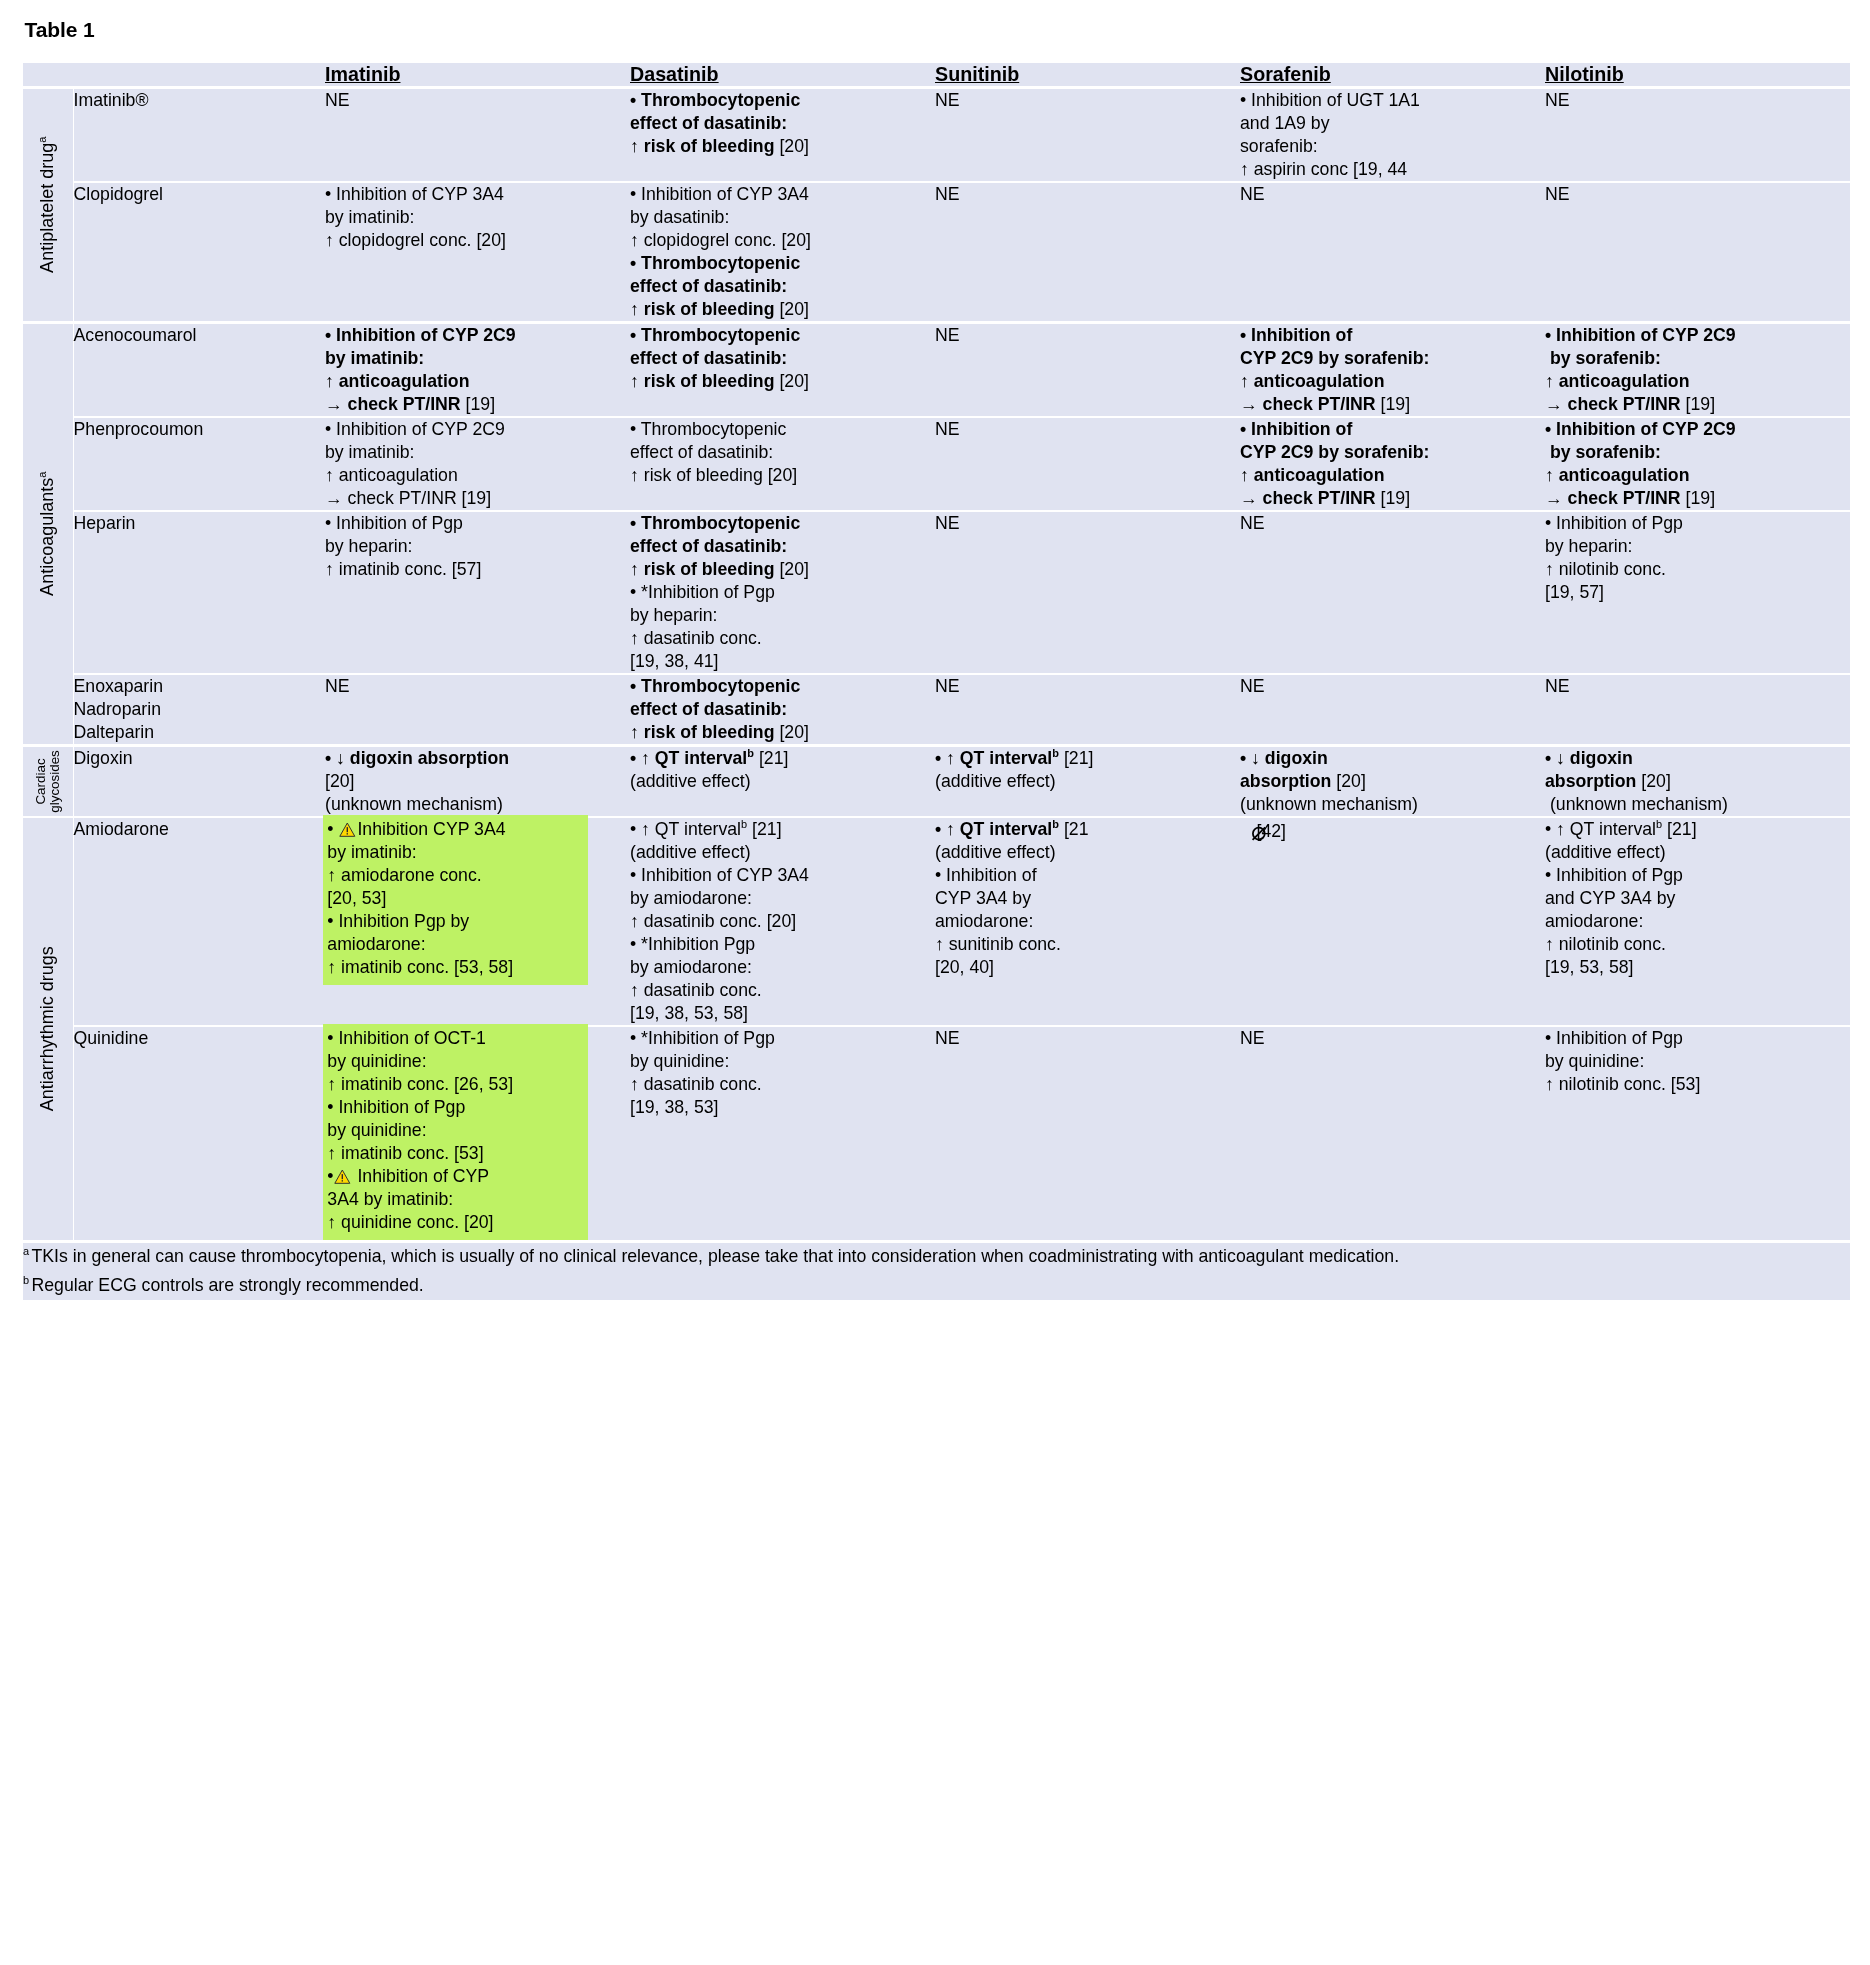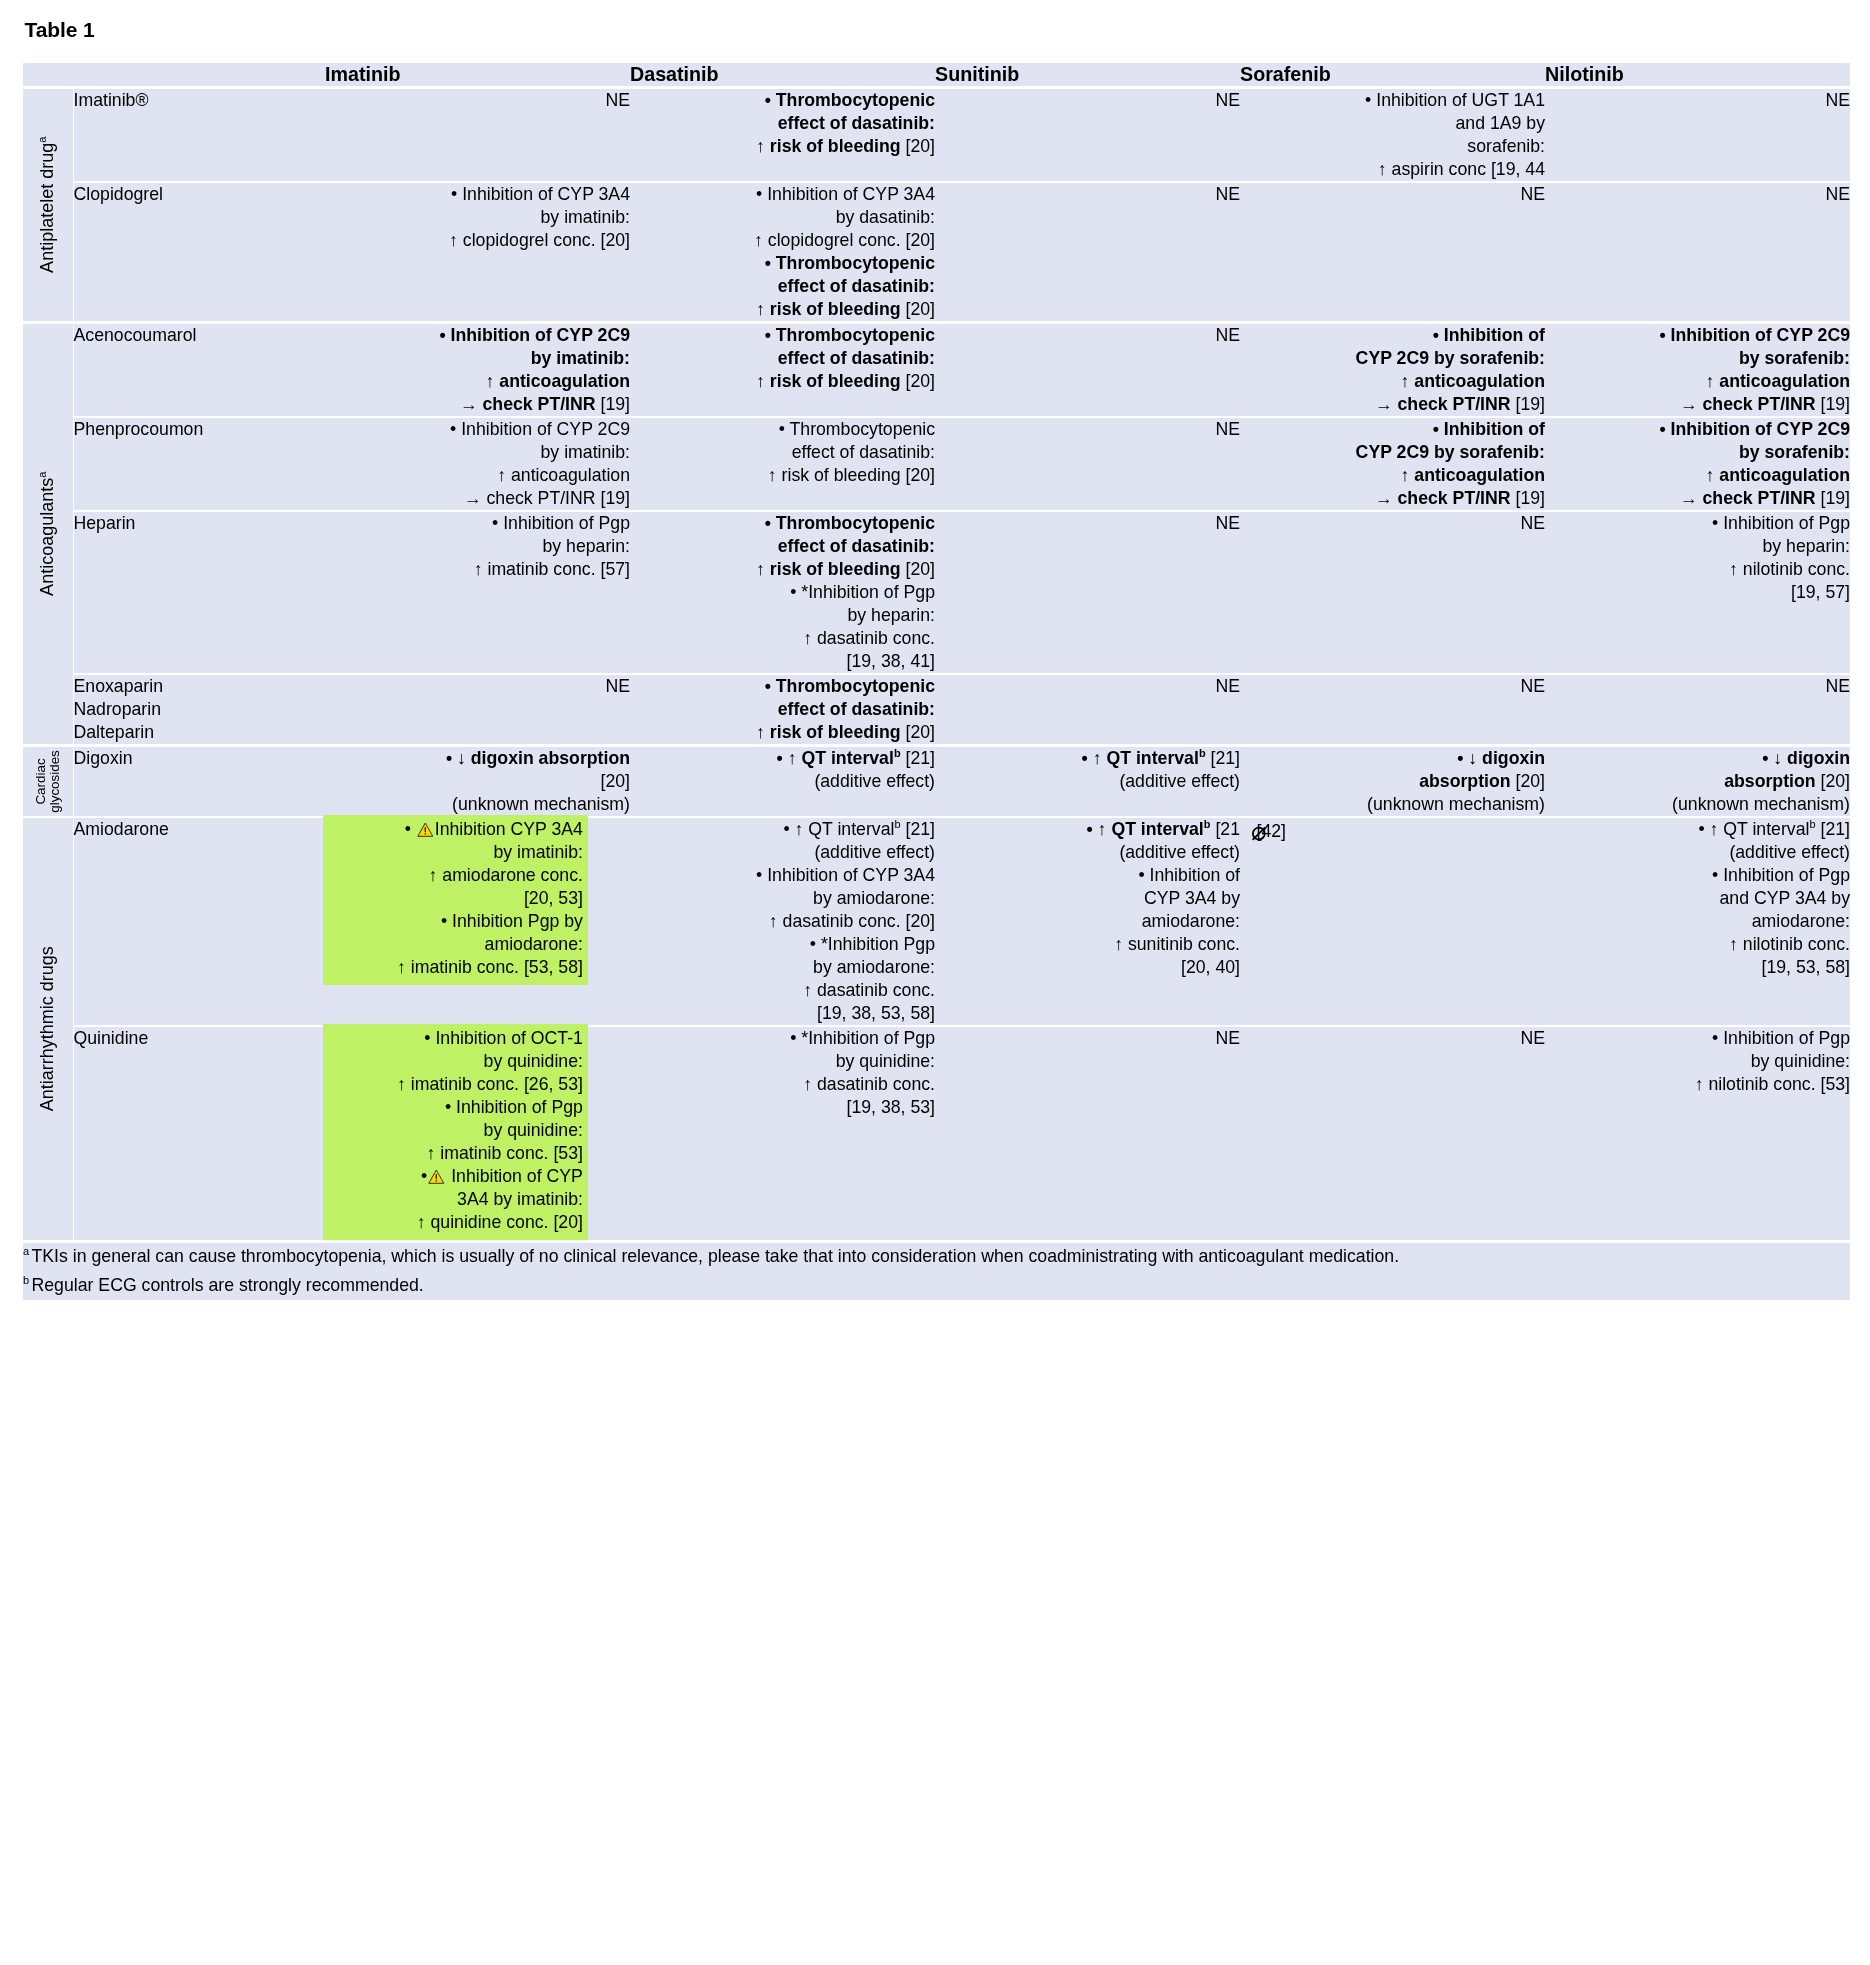--- a/index.html
+++ b/index.html
@@ -60,20 +60,21 @@
   col.c-drug { width: 252px; }
   col.c-tki  { width: 305px; }
 
   
   thead th {
     font-size: 19.7px;
     font-weight: bold;
     padding: 13.4px 8.7px 13.4px 8.7px;
     line-height: 1.2;
     border-bottom: 3.5px solid #ffffff;
+    text-decoration: underline;
   }
   thead th.blank-cat, thead th.blank-drug {
     font-weight: bold;
   }
 
   
   td.cat {
     width: 50px;
     position: relative;
     border-right: 1.6px solid #ffffff;
@@ -114,21 +115,21 @@
   td.drug {
     padding-left: 7.9px;
   }
   tr.row-sep > td {
     border-top: 2.4px solid #ffffff;
   }
   tr.group-start > td {
     border-top: 3.9px solid #ffffff;
   }
 
-  .cell-inner { display: block; text-align: right; }
+  .cell-inner { display: block; }
   .cell-inner.shaded {
     background: #bef264;
     display: inline-block;
     padding: 3.2px 5.5px 5.5px 3.9px;
     margin: -3.2px 0 0 -1.6px;
     min-width: 265px;
     box-sizing: border-box;
   }
 
   .b { font-weight: bold; }

